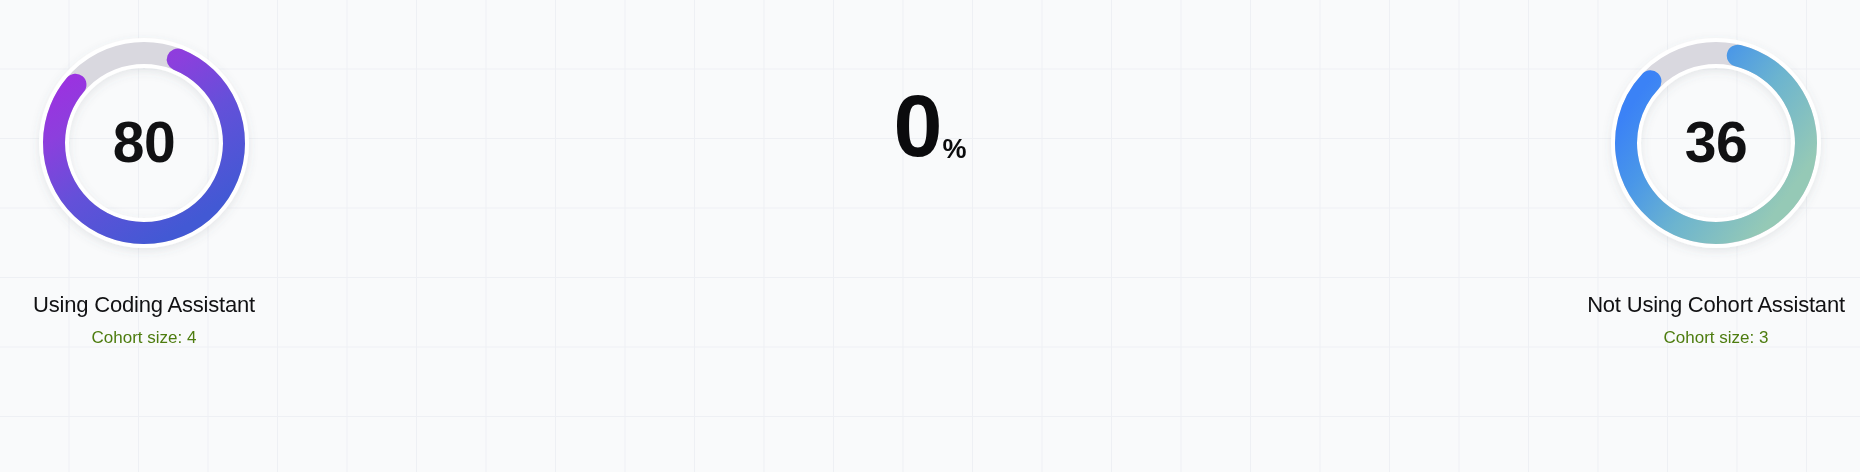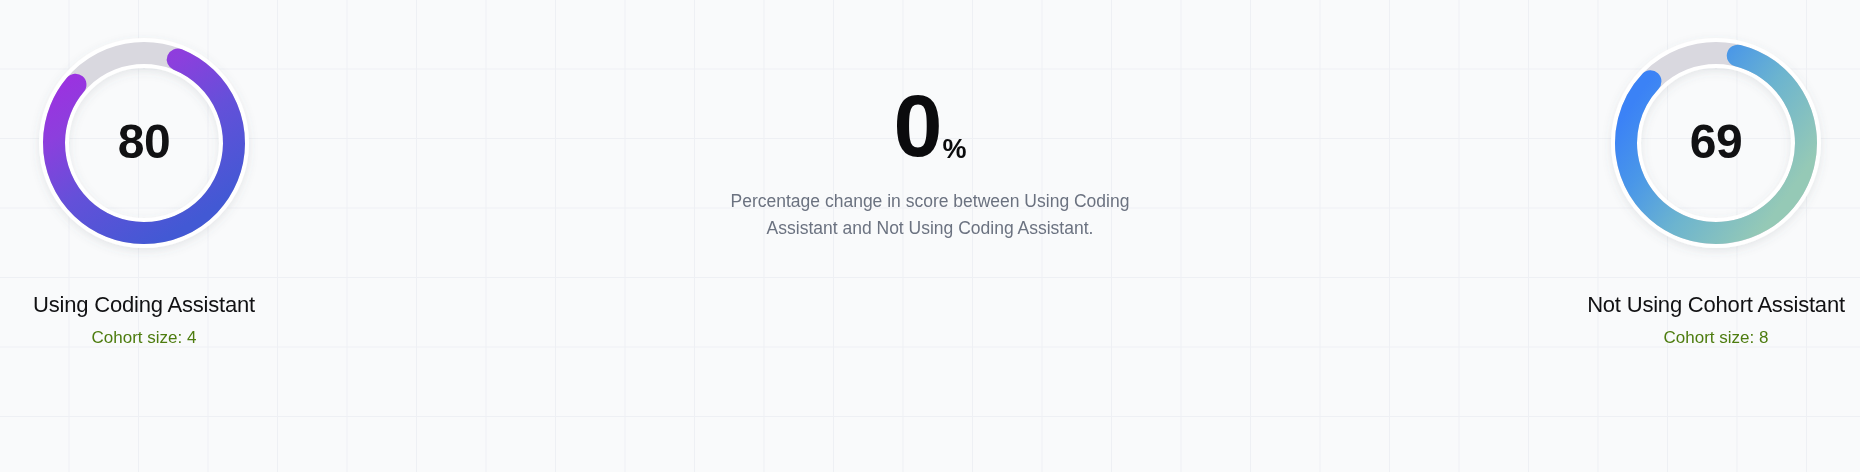--- a/index.html
+++ b/index.html
@@ -41,21 +41,21 @@
     height: 210px;
   }
   .gauge-wrap svg { display:block; width:210px; height:210px; overflow:visible; }
 
   .gauge-value {
     position: absolute;
     inset: 0;
     display: flex;
     align-items: center;
     justify-content: center;
-    font-size: 48px;
+    font-size: 57px;
     font-weight: 700;
     color: #111113;
     letter-spacing: -0.5px;
     line-height: 1;
     padding-bottom: 2px;
   }
 
   .gauge-label {
     margin-top: 44px;
     font-size: 22px;
@@ -147,21 +147,20 @@
     </div>
     <div class="gauge-label">Using Coding Assistant</div>
     <div class="gauge-cohort">Cohort size: 4</div>
   </div>
 
   <div class="center-col">
     <div class="delta-row">
       <span class="delta-number">0</span>
       <span class="delta-unit">%</span>
     </div>
-    <div class="delta-desc">Percentage change in score between Using Coding Assistant and Not Using Coding Assistant.</div>
   </div>
 
   <div class="gauge-col right">
     <div class="gauge-wrap">
       <svg viewBox="0 0 210 210">
         <defs>
           <linearGradient id="gradRight" x1="0.66" y1="0.02" x2="0.30" y2="0.95">
             <stop offset="0%" stop-color="#3b82f6"></stop>
             <stop offset="26%" stop-color="#4a97e8"></stop>
             <stop offset="58%" stop-color="#6cb4cf"></stop>
@@ -170,19 +169,19 @@
           <filter id="ringShadowR" x="-30%" y="-30%" width="160%" height="160%">
             <feDropShadow dx="0" dy="3" stdDeviation="5" flood-color="#5b6070" flood-opacity="0.13"></feDropShadow>
           </filter>
         </defs>
         <g filter="url(#ringShadowR)">
           <circle cx="105" cy="105" r="90" fill="none" stroke="#ffffff" stroke-width="30"></circle>
         </g>
         <circle cx="105" cy="105" r="90" fill="none" stroke="#d9d8df" stroke-width="22"></circle>
         <circle cx="105" cy="105" r="90" fill="none" stroke="url(#gradRight)" stroke-width="22" stroke-linecap="round" stroke-dasharray="469.35 565.49" stroke-dashoffset="0" transform="rotate(-76 105 105)"></circle>
       </svg>
-      <div class="gauge-value">69</div>
+      <div class="gauge-value">36</div>
     </div>
     <div class="gauge-label">Not Using Cohort Assistant</div>
-    <div class="gauge-cohort">Cohort size: 8</div>
+    <div class="gauge-cohort">Cohort size: 3</div>
   </div>
 
 </div>
 
 </body></html>

